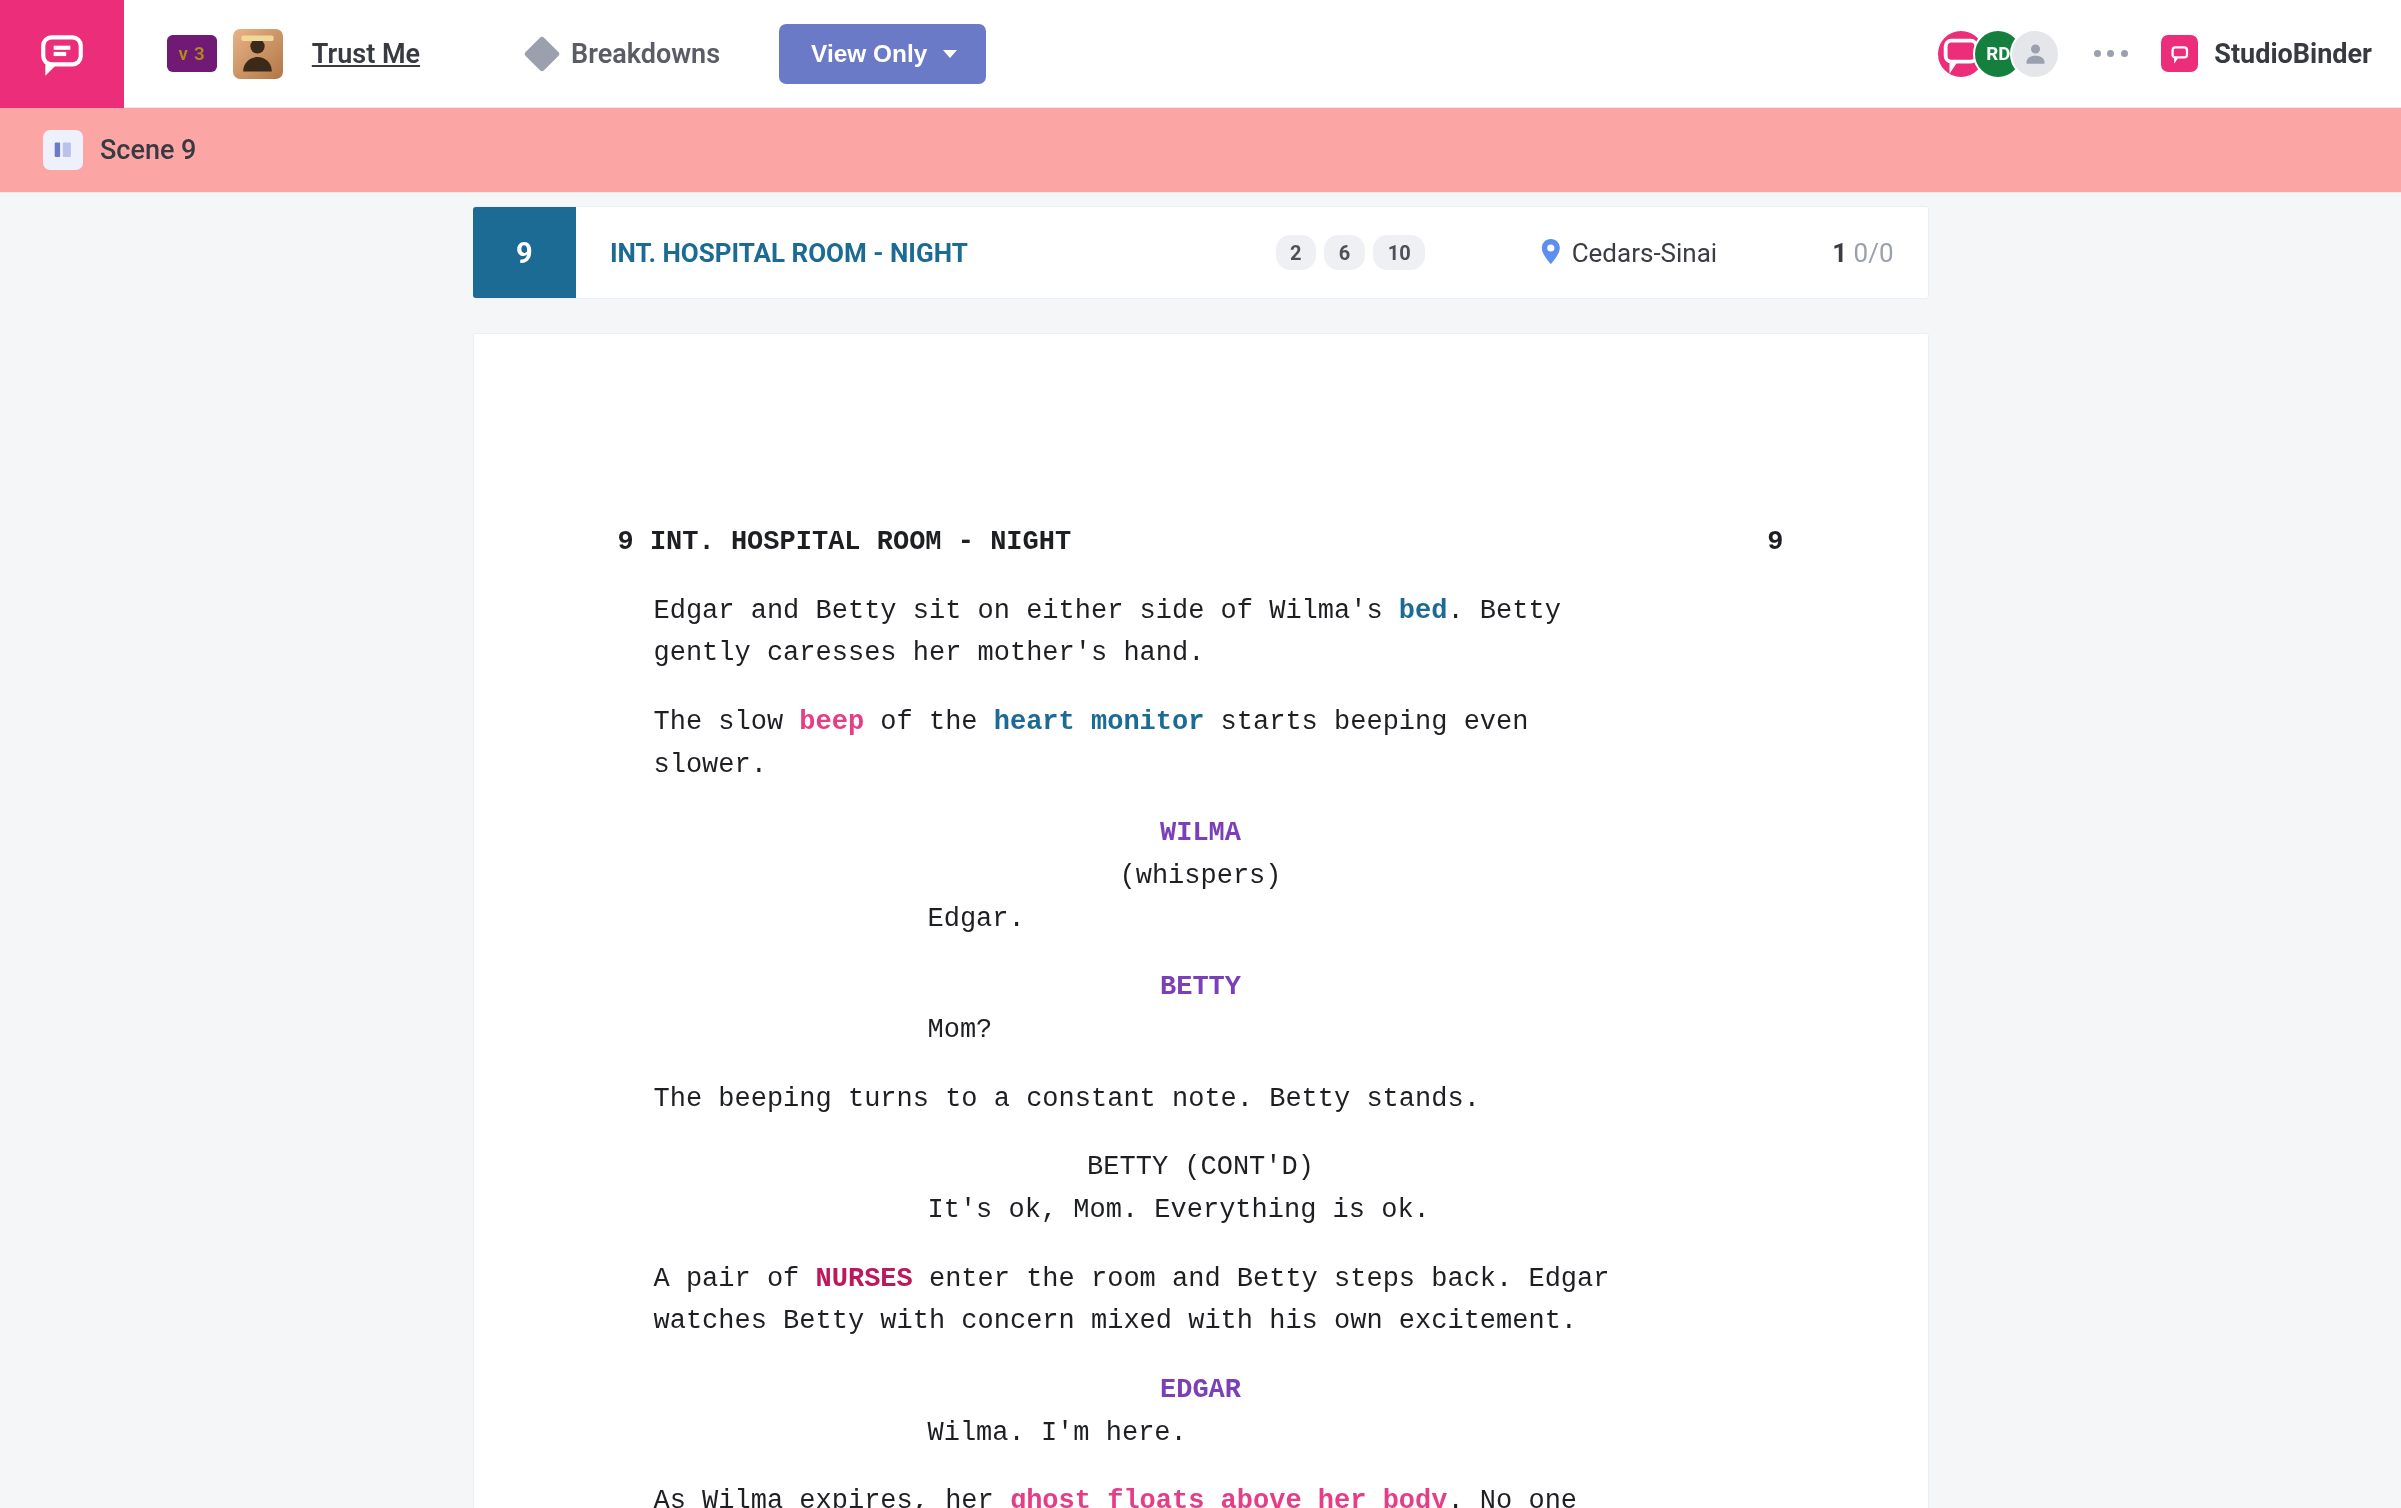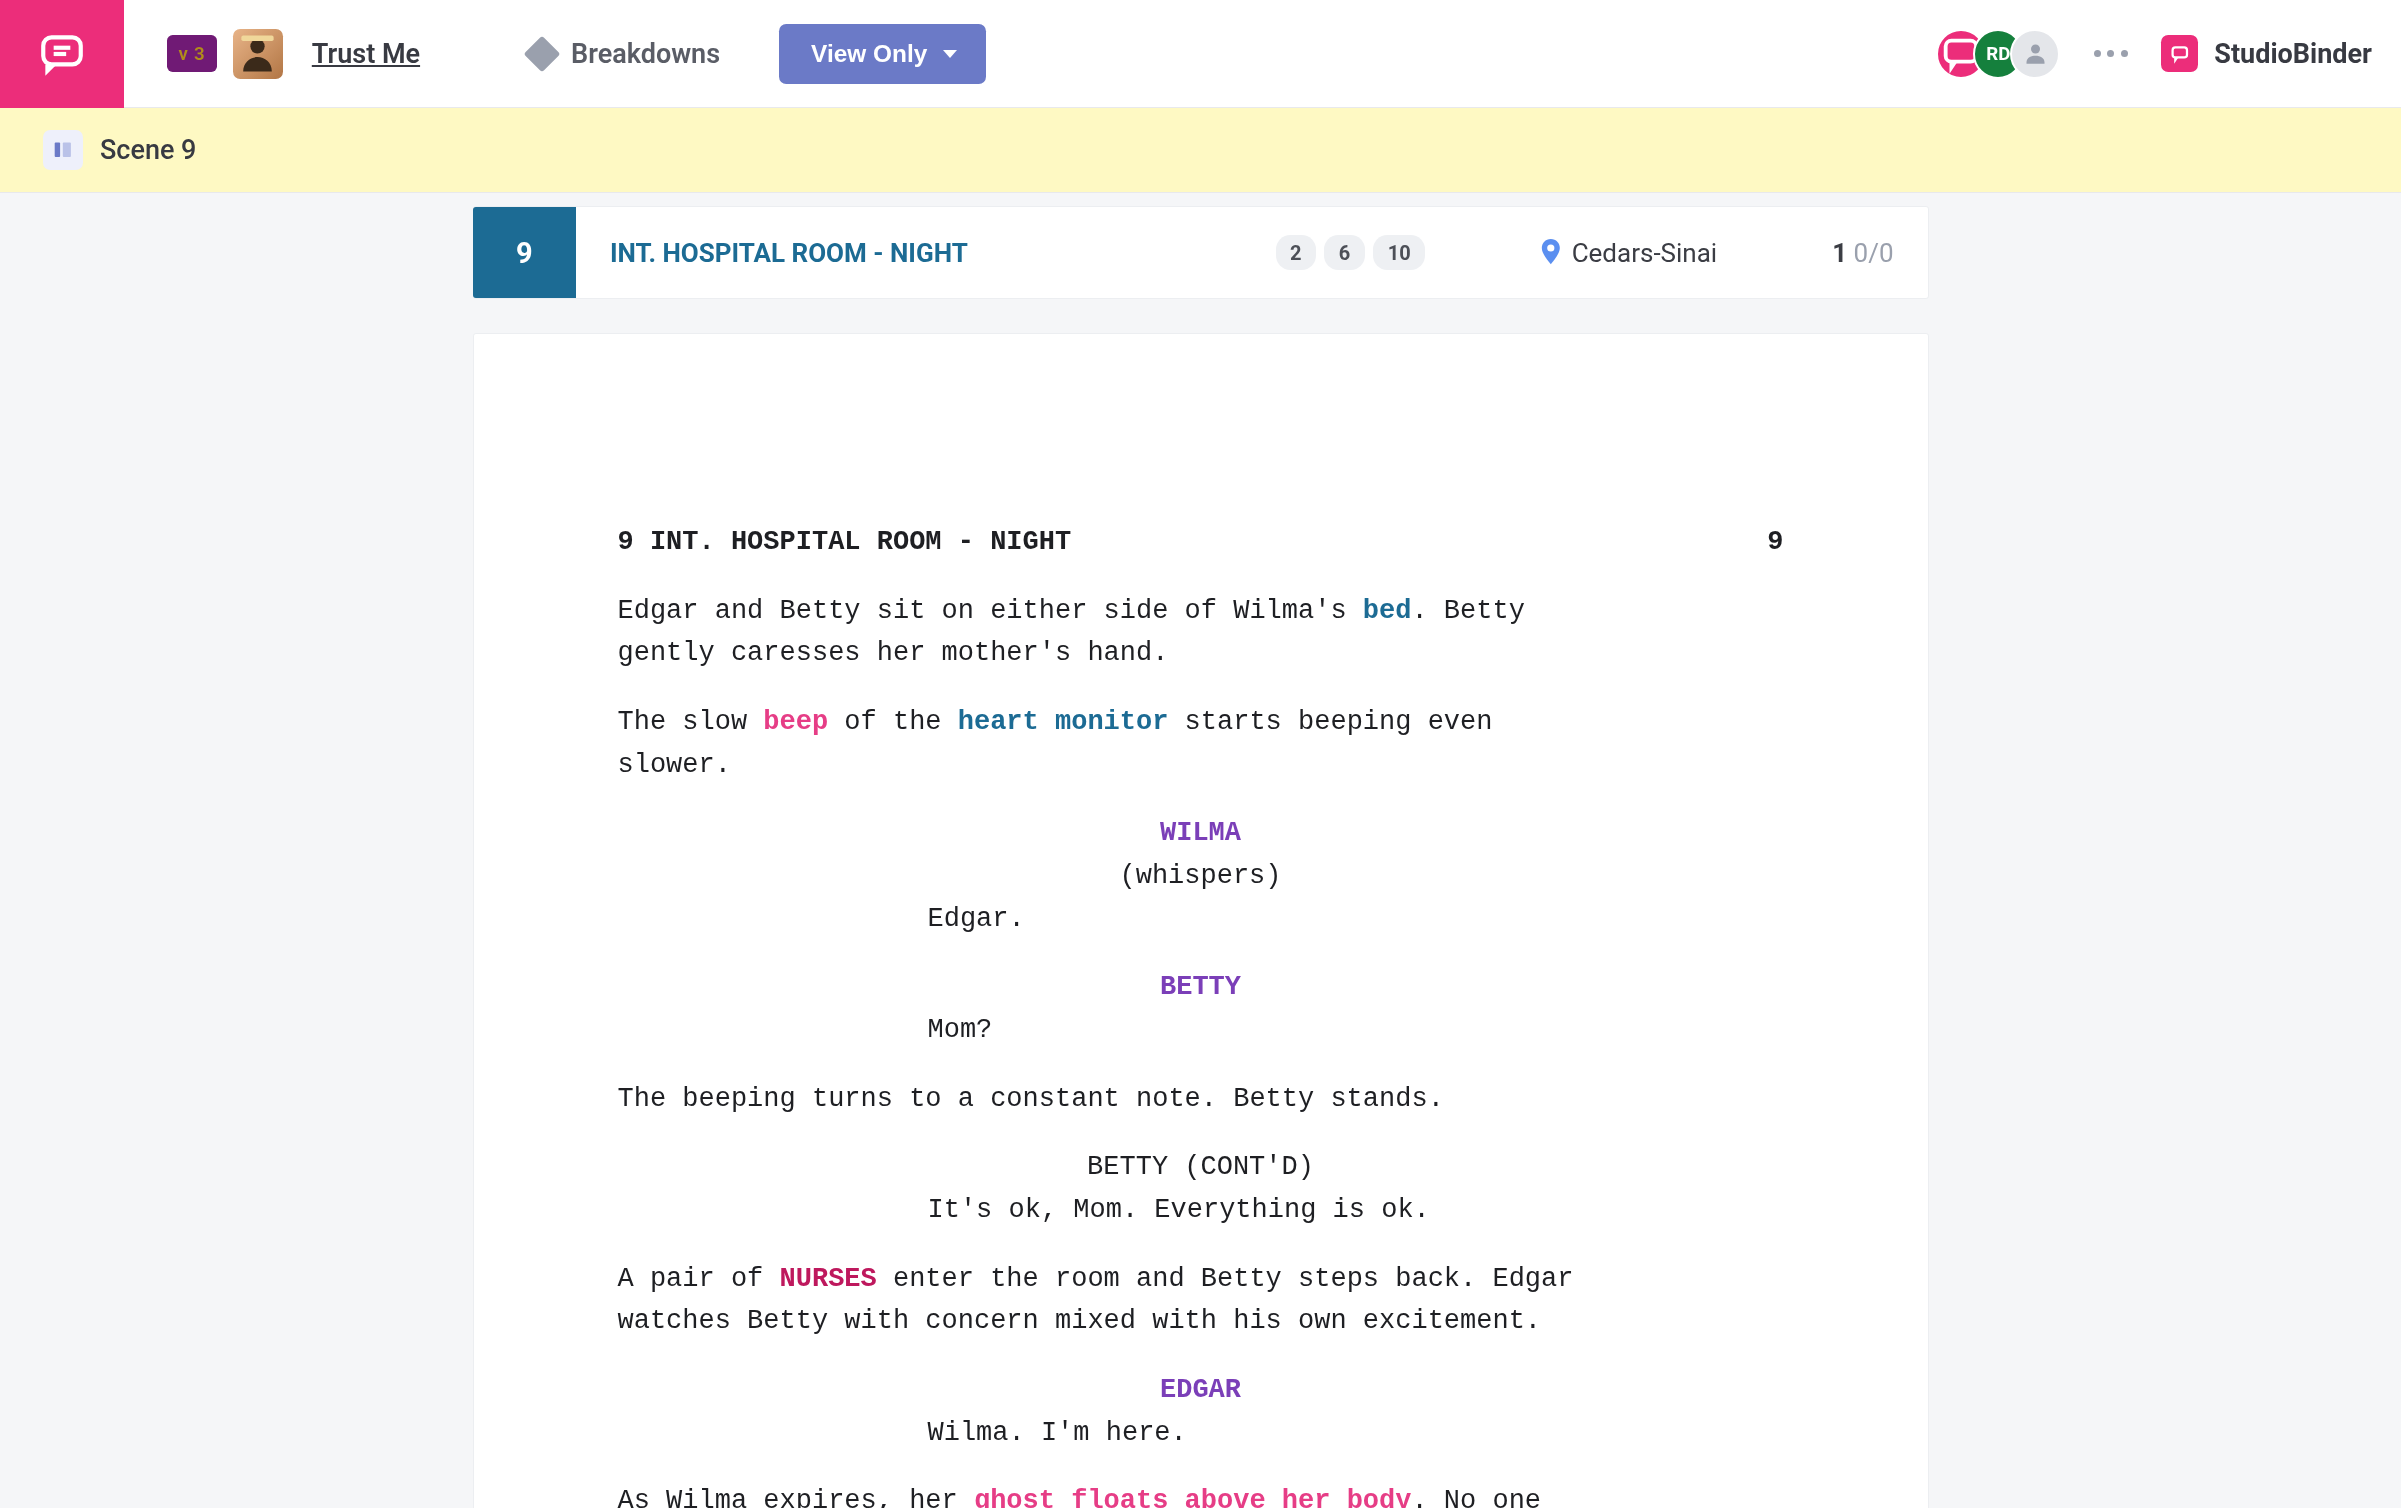--- a/index.html
+++ b/index.html
@@ -27,21 +27,21 @@
 .av-c.grey { background:#e4e6ea; margin-left:-13px; }
 .av-c.grey svg { width:27px; height:27px; }
 .more-dots { display:flex; gap:6.5px; cursor:pointer; padding:7.2px; }
 .more-dots span { width:7.2px; height:7.2px; border-radius:50%; background:#9aa0ad; }
 .sb-brand { display:flex; align-items:center; gap:16px; }
 .sb-logo { width:37px; height:37px; background:#ec2d7a; border-radius:7.2px; display:flex; align-items:center; justify-content:center; }
 .sb-logo svg { width:21.6px; height:21.6px; }
 .sb-name { font-size:27px; font-weight:700; color:#383a42; }
 
 
-.subbar { height:85px; background:#fef9c3; border-bottom:1.4px solid #e8e9ec; display:flex; align-items:center; padding-left:43px; }
+.subbar { height:85px; background:#fca5a5; border-bottom:1.4px solid #e8e9ec; display:flex; align-items:center; padding-left:43px; }
 .scene-chip { display:flex; align-items:center; gap:17px; }
 .scene-sq { width:40px; height:40px; border-radius:7.2px; background:#eef0fb; display:flex; align-items:center; justify-content:center; }
 .scene-sq svg { width:21.6px; height:21.6px; }
 .scene-label { font-size:27px; font-weight:500; color:#383a42; }
 
 
 .content { padding:13px 0 0 0; display:flex; flex-direction:column; align-items:center; }
 .card { width:1456px; background:#fff; border-radius:2.9px; border:0.7px solid #eceef1; }
 
 .scene-header { height:91px; display:flex; align-items:center; padding:0 34px 0 26px; gap:0; }
@@ -53,21 +53,21 @@
 .pin-icon { width:21.6px; height:27px; }
 .page-stat { margin-left:115px; font-size:26px; color:#3b3d44; }
 .page-stat strong { font-weight:700; }
 .page-stat .muted { color:#9aa0ad; }
 
 .script-card { margin-top:34px; padding:187px 144px 72px 144px; min-height:1121px; }
 
 .script { font-family:"Courier New",Courier,monospace; font-size:27px; line-height:1.58; color:#1e1f23; }
 .script .slug-row { display:flex; justify-content:space-between; font-weight:700; margin-bottom:26px; }
 .script .slug-row .num-l { width:36px; }
-.script .action { margin-bottom:26px; max-width:977px; }
+.script .action { margin-left:36px; margin-bottom:26px; max-width:977px; }
 .script .char { text-align:center; font-weight:700; color:#7b3fb8; }
 .script .char.plain { color:#1e1f23; font-weight:400; }
 .script .paren { text-align:center; }
 .script .dialog { margin:0 auto 26px auto; width:546px; }
 .tag-blue { color:#1c6b94; font-weight:700; }
 .tag-pink { color:#e63d86; font-weight:700; }
 .tag-green { color:#be185d; font-weight:700; }
 
 </style>
 </head>

